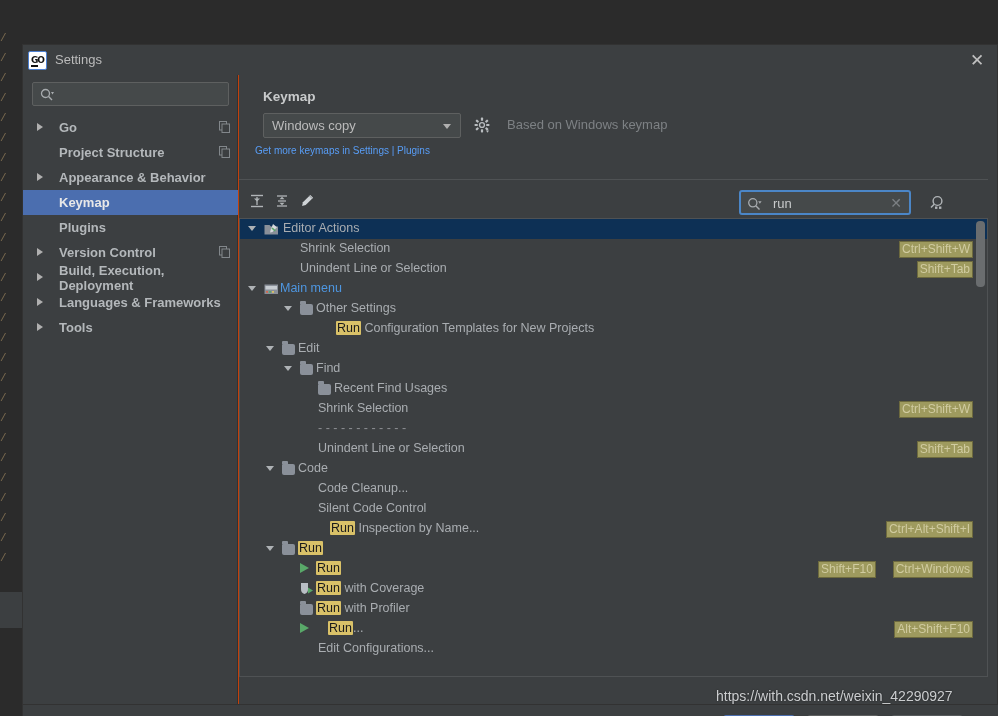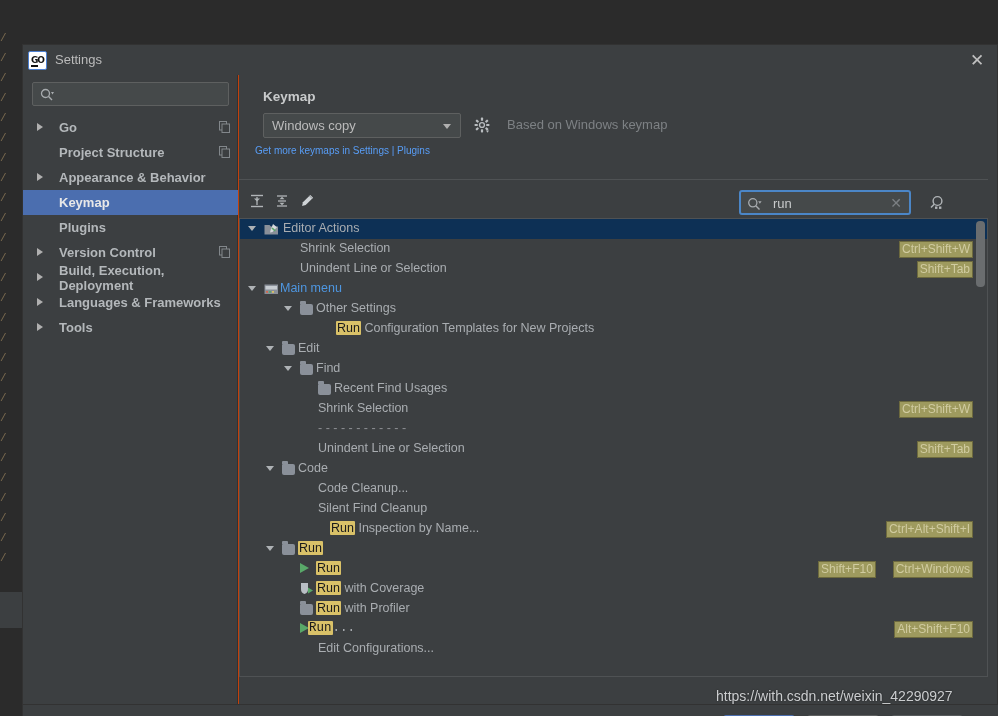--- a/index.html
+++ b/index.html
@@ -398,21 +398,21 @@
               <div class="twisty" style="left: 26px;"></div>
               <div class="ico" style="left: 42px; top: 5px;">
                 <div class="folder"></div>
               </div>
               <div class="txt" style="left: 58px;"><span>Code</span></div>
             </div>
             <div class="row">
               <div class="txt" style="left: 78px;"><span>Code Cleanup...</span></div>
             </div>
             <div class="row">
-              <div class="txt" style="left: 78px;"><span>Silent Find Cleanup</span></div>
+              <div class="txt" style="left: 78px;"><span>Silent Code Control</span></div>
             </div>
             <div class="row">
               <div class="txt" style="left: 90px;"><span class="hl">Run</span><span> Inspection by Name...</span></div>
               <div class="sc" style="right: 14px;">Ctrl+Alt+Shift+I</div>
             </div>
             <div class="row">
               <div class="twisty" style="left: 26px;"></div>
               <div class="ico" style="left: 42px; top: 5px;">
                 <div class="folder"></div>
               </div>
@@ -436,21 +436,21 @@
             <div class="row">
               <div class="ico" style="left: 60px; top: 5px;">
                 <div class="folder"></div>
               </div>
               <div class="txt" style="left: 76px;"><span class="hl">Run</span><span> with Profiler</span></div>
             </div>
             <div class="row">
               <div class="ico" style="left: 60px; top: 4px;">
                 <div class="playtri"></div>
               </div>
-              <div class="txt" style="left: 68px; font-family: Liberation Mono, monospace;"><span class="hl">Run</span><span>...</span></div>
+              <div class="txt" style="left: 88px;"><span class="hl">Run</span><span>...</span></div>
               <div class="sc" style="right: 14px;">Alt+Shift+F10</div>
             </div>
             <div class="row">
               <div class="txt" style="left: 78px;"><span>Edit Configurations...</span></div>
             </div>
           </div>
         <div class="vscroll"></div>
       </div>
     </div>
 

